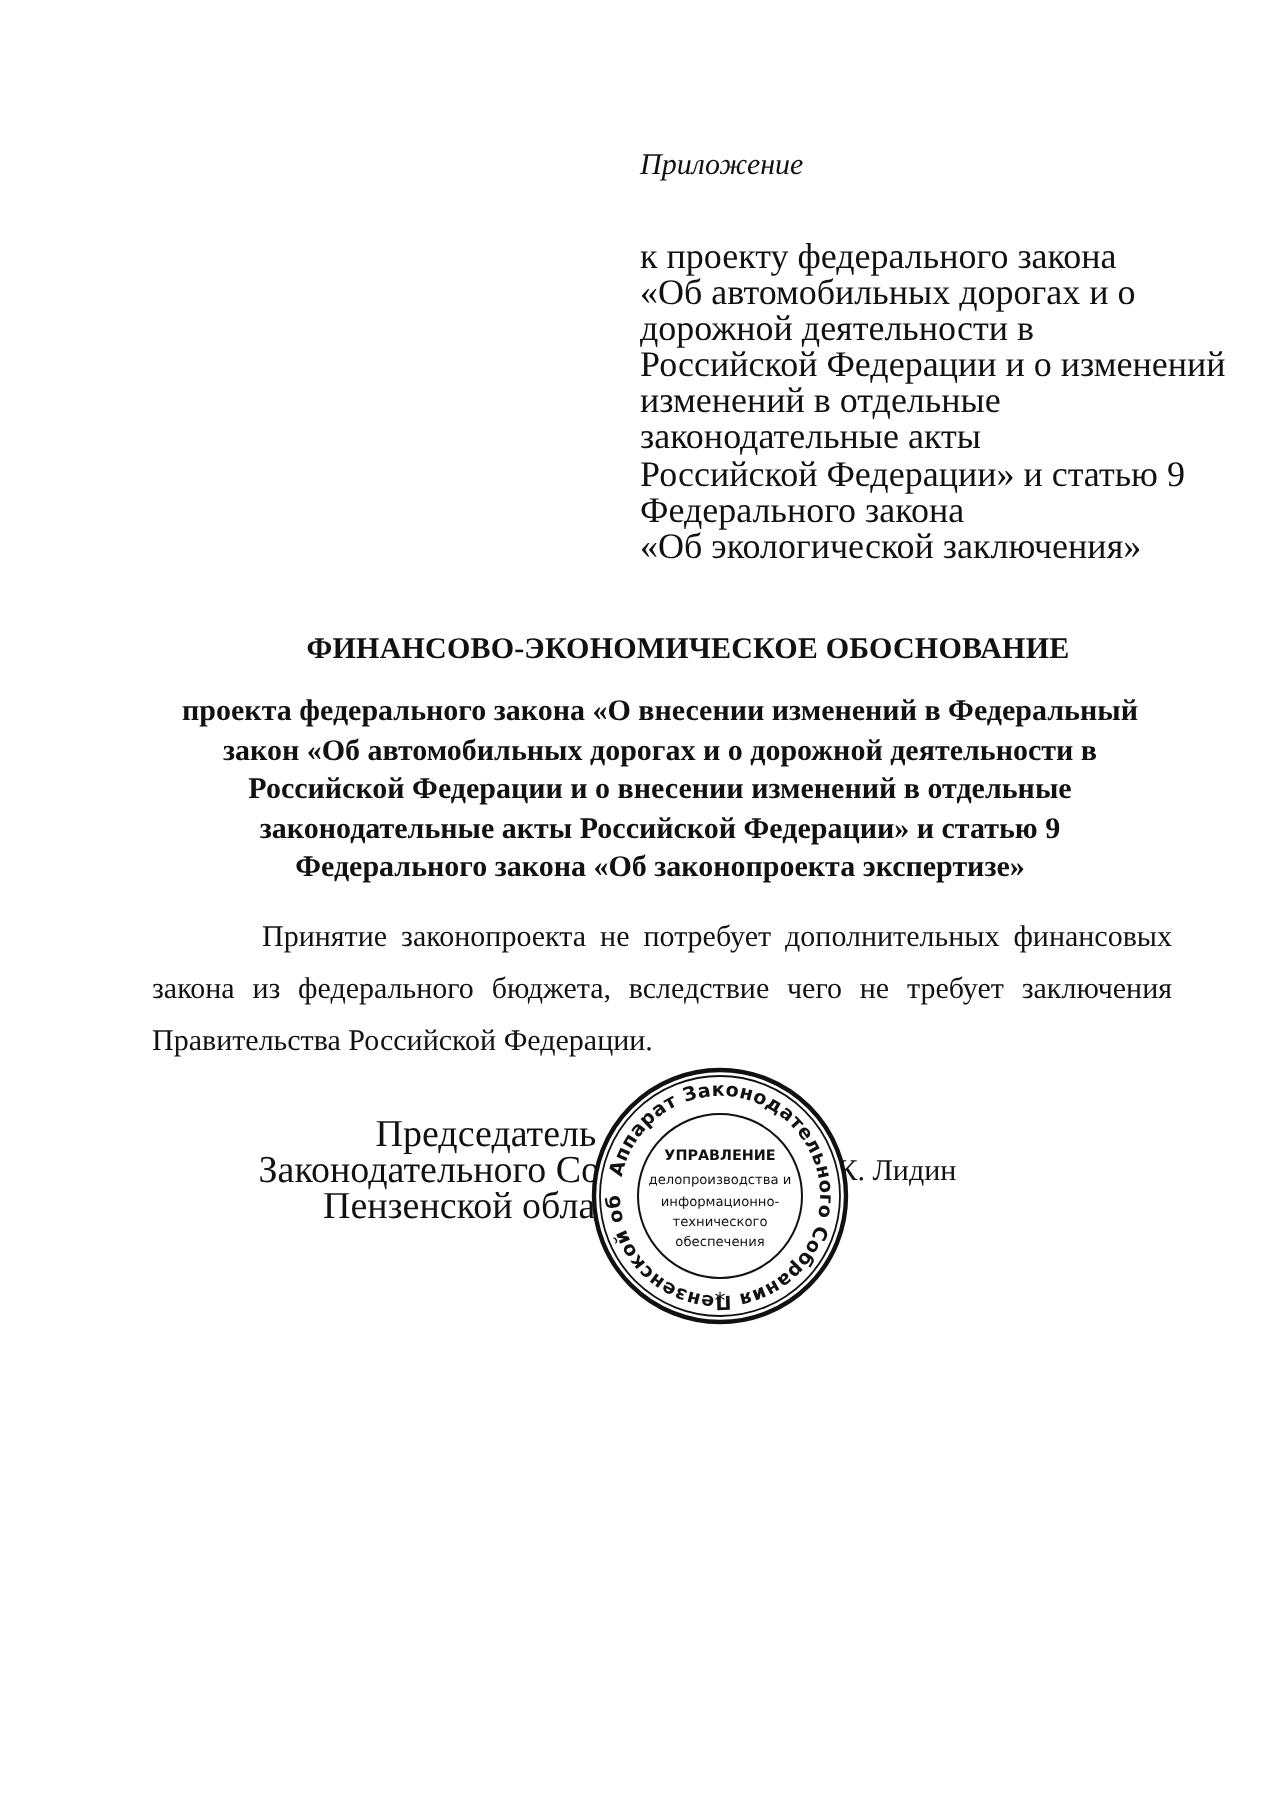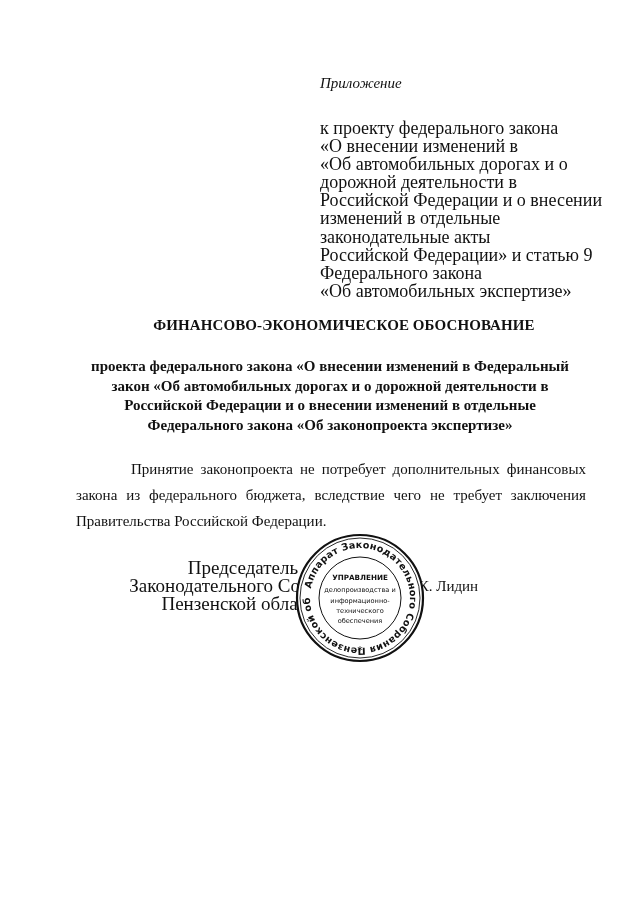--- a/index.html
+++ b/index.html
@@ -10,21 +10,21 @@
     }
     .abs { position: absolute; }
     .appendix-title { left: 320px; top: 74px; font-size: 15px; line-height: 18px; font-style: italic; }
     .appendix-body { left: 320px; top: 107px; width: 300px; font-size: 18px; line-height: 18.1px; margin-top: 12px; }
     .appendix-body div { white-space: nowrap; }
     .doc-title {
       left: 0; width: 640px; top: 316px; text-align: center;
       font-size: 15px; font-weight: bold; line-height: 18px; letter-spacing: 0.1px; padding-left: 24px;
     }
     .doc-subtitle {
-      left: 90px; width: 480px; top: 357px; text-align: center;
+      left: 90px; width: 480px; top: 347px; text-align: center;
       font-size: 15px; font-weight: bold; line-height: 19.6px;
     }
     .doc-subtitle div { white-space: nowrap; }
     .body-text {
       left: 76px; width: 510px; top: 456px;
       font-size: 15px; line-height: 26px; text-align: justify;
     }
     .body-text .line { display: block; white-space: nowrap; }
     .body-text .justify { text-align: justify; text-align-last: justify; white-space: normal; }
     .body-text .indent { padding-left: 55px; }
@@ -33,37 +33,37 @@
     .signer-name { left: 405px; top: 577px; font-size: 15px; line-height: 18px; white-space: nowrap; }
     .stamp { left: 294px; top: 532px; width: 132px; height: 132px; }
   </style>
 </head>
 <body>
 
 <div class="abs appendix-title">Приложение</div>
 
 <div class="abs appendix-body">
   <div>к проекту федерального закона</div>
-  <div>«О внесении изменений в</div>
   <div>«Об автомобильных дорогах и о</div>
   <div>дорожной деятельности в</div>
-  <div>Российской Федерации и о внесении</div>
+  <div>Российской Федерации и о изменений</div>
   <div>изменений в отдельные</div>
   <div>законодательные акты</div>
   <div>Российской Федерации» и статью 9</div>
   <div>Федерального закона</div>
-  <div>«Об автомобильных экспертизе»</div>
+  <div>«Об экологической заключения»</div>
 </div>
 
 <div class="abs doc-title">ФИНАНСОВО-ЭКОНОМИЧЕСКОЕ ОБОСНОВАНИЕ</div>
 
 <div class="abs doc-subtitle">
   <div>проекта федерального закона «О внесении изменений в Федеральный</div>
   <div>закон «Об автомобильных дорогах и о дорожной деятельности в</div>
   <div>Российской Федерации и о внесении изменений в отдельные</div>
+  <div>законодательные акты Российской Федерации» и статью 9</div>
   <div>Федерального закона «Об законопроекта экспертизе»</div>
 </div>
 
 <div class="abs body-text">
   <span class="line justify indent">Принятие законопроекта не потребует дополнительных финансовых</span>
   <span class="line justify">закона из федерального бюджета, вследствие чего не требует заключения</span>
   <span class="line">Правительства Российской Федерации.</span>
 </div>
 
 <div class="abs signature-block">

